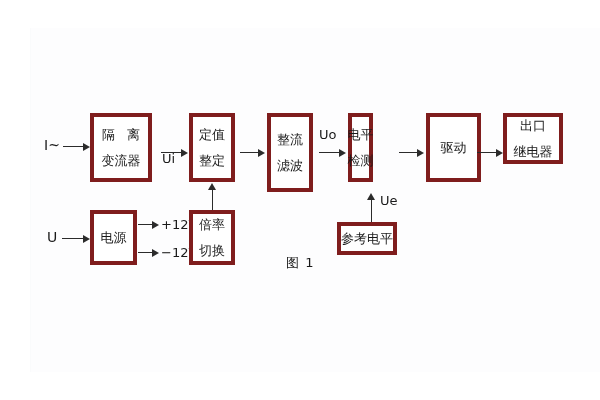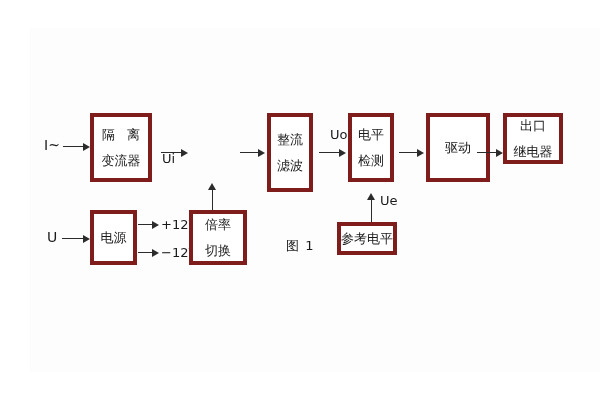--- a/index.html
+++ b/index.html
@@ -127,42 +127,46 @@
 
   <div class="block two-line wide-spaced" style="left:90px; top:113px; width:62px; height:69px;">
     <span class="ln">隔 离</span>
     <span class="ln">变流器</span>
   </div>
 
   <div class="lbl lbl-sig" style="left:162px; top:128px;margin-top:24px;">Ui</div>
   <div class="hline" style="left:161px; top:152px; width:20px;"></div>
   <div class="arrow-r" style="left:181px; top:149px;"></div>
 
+  <div class="block two-line" style="left:189px; top:113px; width:46px; height:69px;">
+    <span class="ln">定值</span>
+    <span class="ln">整定</span>
+  </div>
 
   <div class="hline" style="left:240px; top:152px; width:18px;"></div>
   <div class="arrow-r" style="left:258px; top:149px;"></div>
 
   <div class="block two-line" style="left:267px; top:113px; width:46px; height:79px;">
     <span class="ln">整流</span>
     <span class="ln">滤波</span>
   </div>
 
-  <div class="lbl lbl-sig" style="left:330px; top:128px;">Uo</div>
+  <div class="lbl lbl-sig" style="left:319px; top:128px;">Uo</div>
   <div class="hline" style="left:319px; top:152px; width:20px;"></div>
   <div class="arrow-r" style="left:339px; top:149px;"></div>
 
-  <div class="block two-line" style="left:348px; top:113px; width:46px; height:69px;">
+  <div class="block two-line" style="left:348px; top:113px; width:25px; height:69px;">
     <span class="ln">电平</span>
     <span class="ln">检测</span>
   </div>
 
   <div class="hline" style="left:399px; top:152px; width:18px;"></div>
   <div class="arrow-r" style="left:417px; top:149px;"></div>
 
-  <div class="block" style="left:426px; top:113px; width:64px; height:69px;">
+  <div class="block" style="left:426px; top:113px; width:55px; height:69px;">
     <span class="ln">驱动</span>
   </div>
 
   <div class="hline" style="left:477px; top:152px; width:19px;"></div>
   <div class="arrow-r" style="left:496px; top:149px;"></div>
 
   <div class="block two-line" style="left:503px; top:113px; width:60px; height:51px;">
     <span class="ln">出口</span>
     <span class="ln">继电器</span>
   </div>
@@ -176,31 +180,31 @@
   </div>
 
   <div class="hline" style="left:138px; top:224px; width:14px;"></div>
   <div class="arrow-r" style="left:152px; top:221px;"></div>
   <div class="lbl lbl-rail" style="left:161px; top:218px;">+12V</div>
 
   <div class="hline" style="left:138px; top:252px; width:14px;"></div>
   <div class="arrow-r" style="left:152px; top:249px;"></div>
   <div class="lbl lbl-rail" style="left:161px; top:246px;">−12V</div>
 
-  <div class="block two-line" style="left:189px; top:210px; width:58px; height:55px;">
+  <div class="block two-line" style="left:189px; top:210px; width:46px; height:55px;">
     <span class="ln">倍率</span>
     <span class="ln">切换</span>
   </div>
 
   <div class="vline" style="left:212px; top:190px; height:20px;"></div>
   <div class="arrow-u" style="left:208px; top:183px;"></div>
 
   <div class="block" style="left:337px; top:222px; width:60px; height:33px;">
     <span class="ln">参考电平</span>
   </div>
 
   <div class="vline" style="left:371px; top:200px; height:22px;"></div>
   <div class="arrow-u" style="left:367px; top:193px;"></div>
   <div class="lbl lbl-sig" style="left:380px; top:194px;">Ue</div>
 
-  <div class="lbl lbl-caption" style="left:286px; top:239px;">图 1</div>
+  <div class="lbl lbl-caption" style="left:286px; top:256px;">图 1</div>
 
 </div>
 
 </body></html>

